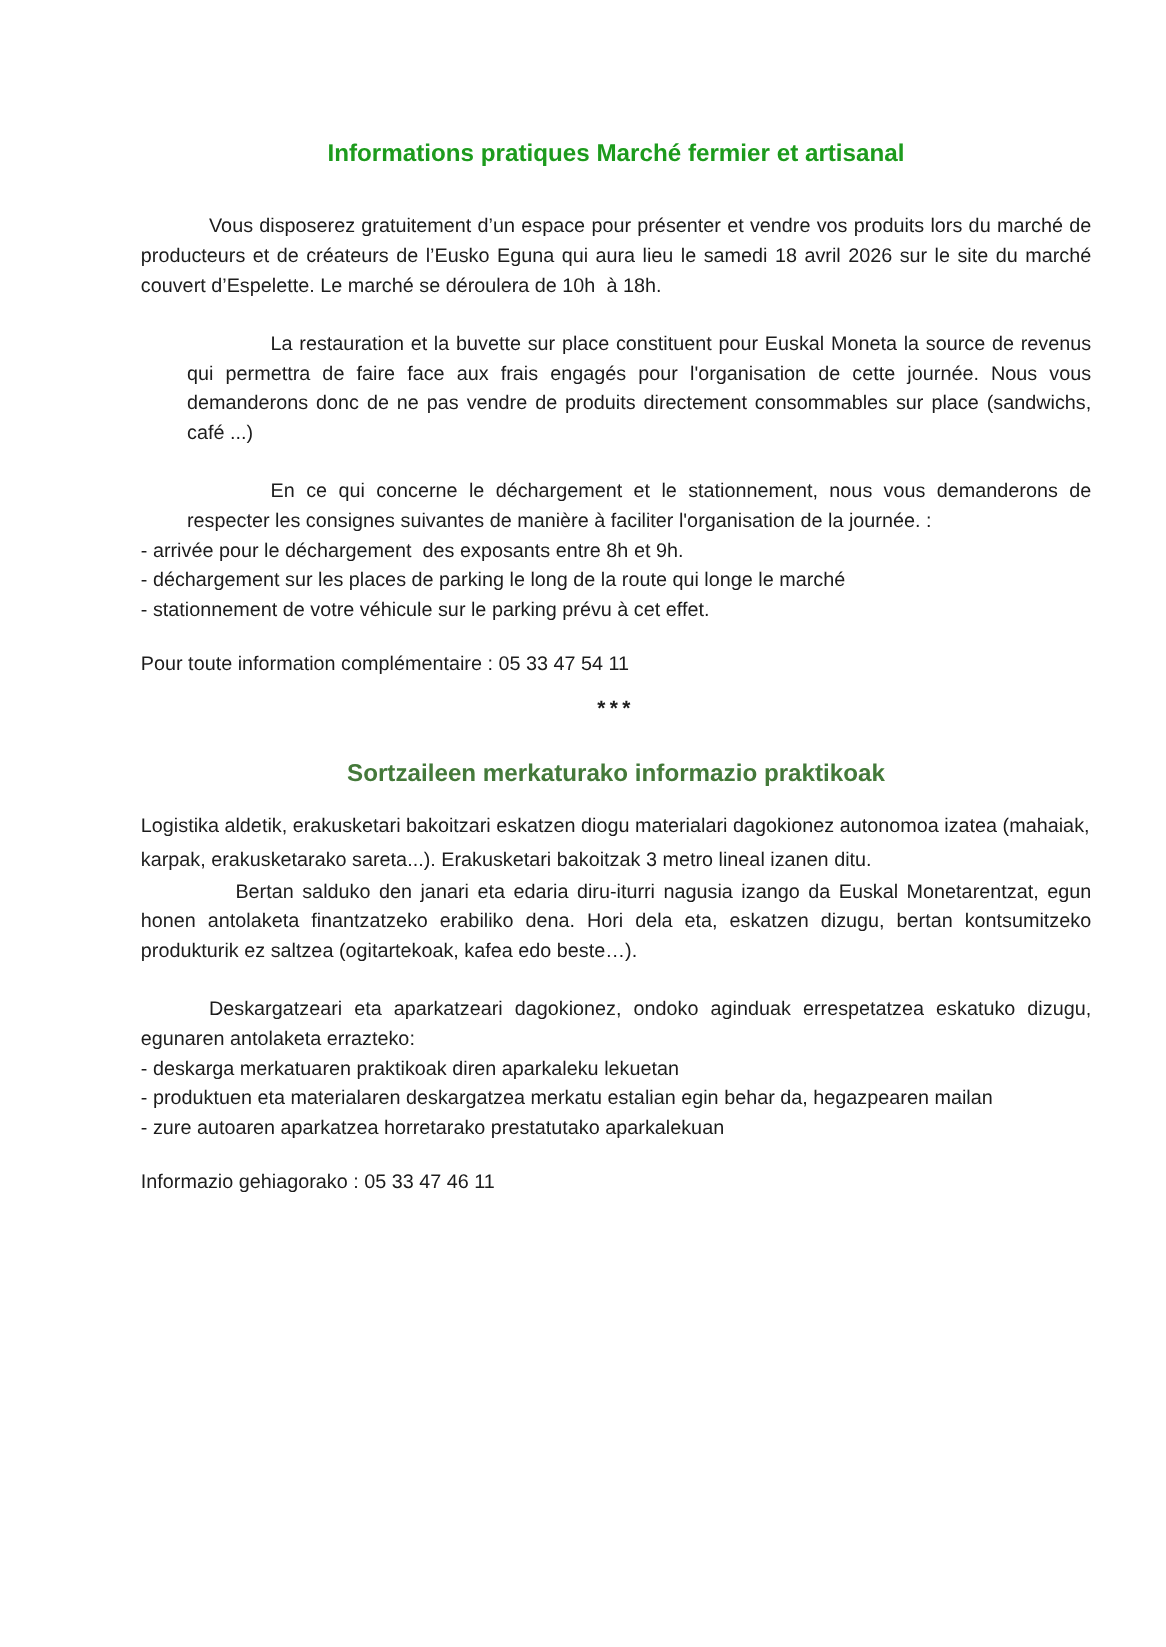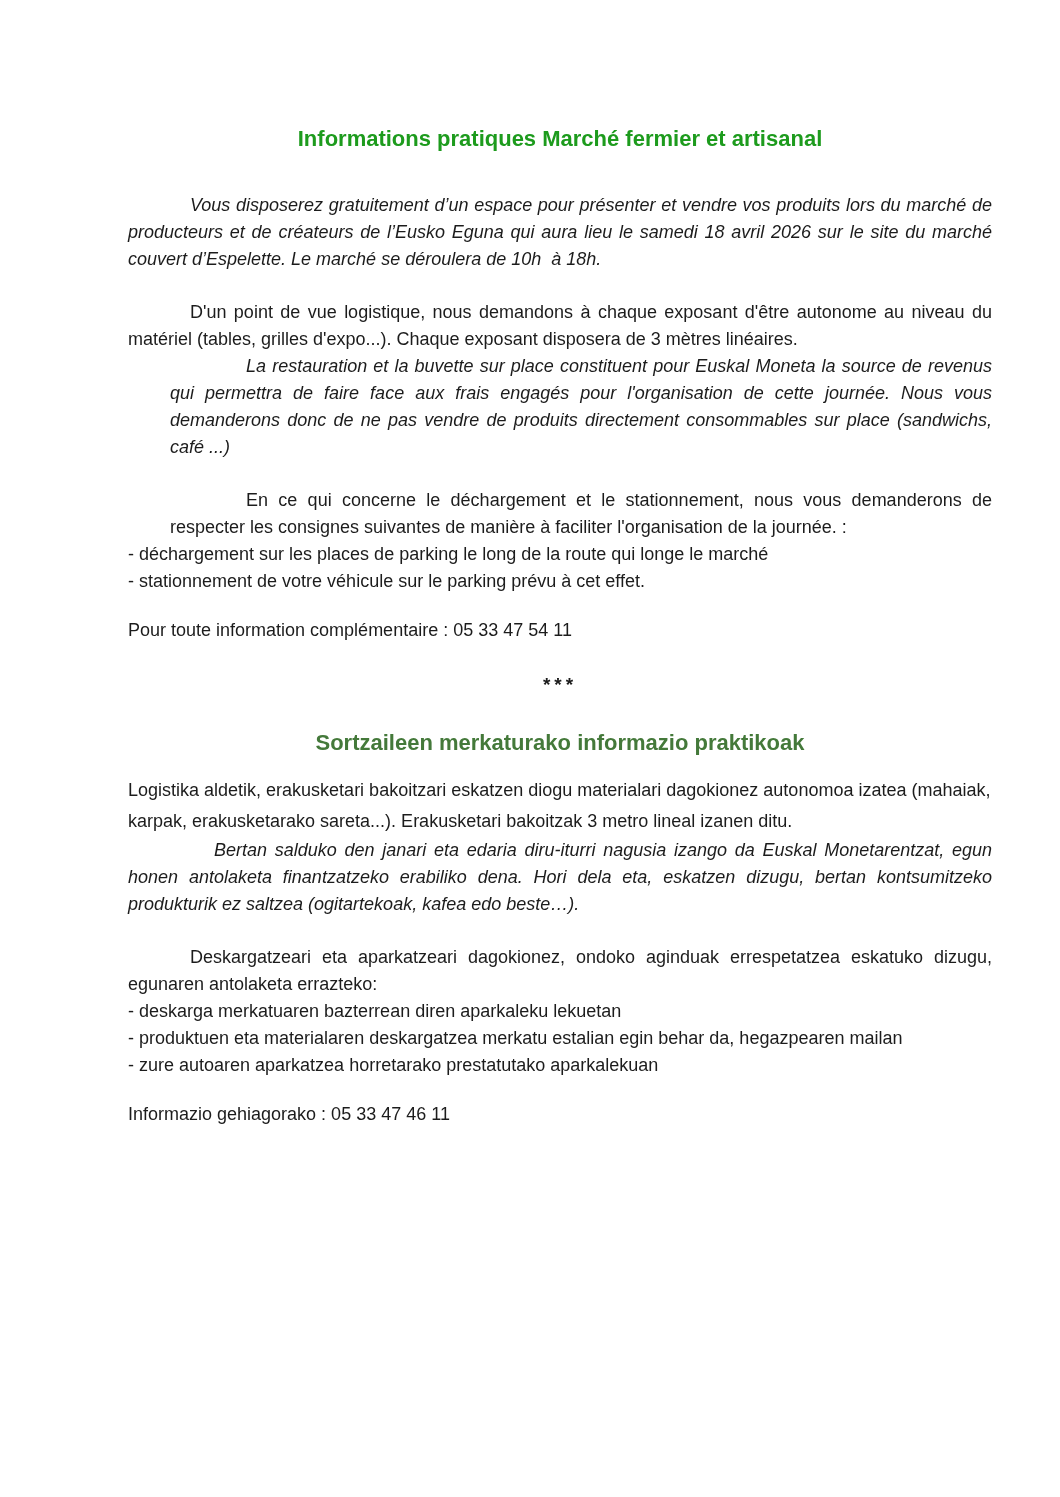--- a/index.html
+++ b/index.html
@@ -30,66 +30,66 @@
   .body-text {
     font-size: 18px;
     line-height: 27px;
     margin: 0;
   }
   .loose { line-height: 31px; }
   .justify { text-align: justify; }
   .indent-md { text-indent: 62px; }
   .indent-lg { text-indent: 76px; margin-left: 42px; }
   .indent-xl { text-indent: 86px; }
-  .mb-line { margin-bottom: 26px; font-style: italic; }
+  .mb-line { margin-bottom: 26px; }
   .mb-block { margin-bottom: 22px; }
-  .mb-contact { margin-bottom: 27px; }
+  .mb-contact { margin-bottom: 14px; }
   .mb-b1 { margin-bottom: 24px; }
   .separator {
     text-align: center;
     font-size: 19px;
     font-weight: 700;
     letter-spacing: 4px;
     line-height: 27px;
     margin: 0 0 30px 0;
     color: #1c1c1c;
   }
 </style>
 </head>
 <body style="background: rgb(255, 255, 255); color: rgb(28, 28, 28);">
 
 <main class="page">
 
   <h1 class="doc-title fr-title">Informations pratiques Marché fermier et artisanal</h1>
 
   <p class="body-text justify indent-md mb-line">Vous disposerez gratuitement d’un espace pour présenter et vendre vos produits lors du marché de producteurs et de créateurs de l’Eusko Eguna qui aura lieu le samedi 18 avril 2026 sur le site du marché couvert d’Espelette. Le marché se déroulera de 10h&nbsp; à 18h.</p>
 
-  <p class="body-text justify indent-md">D'un point de vue logistique, nous demandons à chaque exposant d'être autonome au niveau du matériel (tables, grilles d'expo...). Chaque exposant disposera de 3 mètres linéaires.</p>
 
   <p class="body-text justify indent-lg mb-line">La restauration et la buvette sur place constituent pour Euskal Moneta la source de revenus qui permettra de faire face aux frais engagés pour l'organisation de cette journée. Nous vous demanderons donc de ne pas vendre de produits directement consommables sur place (sandwichs, café ...)</p>
 
   <div class="mb-block">
     <p class="body-text justify indent-lg">En ce qui concerne le déchargement et le stationnement, nous vous demanderons de respecter les consignes suivantes de manière à faciliter l'organisation de la journée. :</p>
+    <p class="body-text justify">- arrivée pour le déchargement&nbsp; des exposants entre 8h et 9h.</p>
     <p class="body-text justify">- déchargement sur les places de parking le long de la route qui longe le marché</p>
     <p class="body-text justify">- stationnement de votre véhicule sur le parking prévu à cet effet.</p>
   </div>
 
   <p class="body-text mb-contact">Pour toute information complémentaire : 05 33 47 54 11</p>
 
   <p class="separator">***</p>
 
   <h1 class="doc-title eu-title">Sortzaileen merkaturako informazio praktikoak</h1>
 
 
   <p class="body-text loose">Logistika aldetik, erakusketari bakoitzari eskatzen diogu materialari dagokionez autonomoa izatea (mahaiak, karpak, erakusketarako sareta...). Erakusketari bakoitzak 3 metro lineal izanen ditu.</p>
 
   <p class="body-text justify indent-xl mb-line">Bertan salduko den janari eta edaria diru-iturri nagusia izango da Euskal Monetarentzat, egun honen antolaketa finantzatzeko erabiliko dena. Hori dela eta, eskatzen dizugu, bertan kontsumitzeko produkturik ez saltzea (ogitartekoak, kafea edo beste…).</p>
 
   <div class="mb-block">
     <p class="body-text justify indent-md">Deskargatzeari eta aparkatzeari dagokionez, ondoko aginduak errespetatzea eskatuko dizugu, egunaren antolaketa errazteko:</p>
-    <p class="body-text justify">- deskarga merkatuaren bazterrean diren aparkaleku lekuetan</p>
+    <p class="body-text justify">- deskarga merkatuaren praktikoak diren aparkaleku lekuetan</p>
     <p class="body-text justify">- produktuen eta materialaren deskargatzea merkatu estalian egin behar da, hegazpearen mailan</p>
     <p class="body-text justify">- zure autoaren aparkatzea horretarako prestatutako aparkalekuan</p>
   </div>
 
   <p class="body-text">Informazio gehiagorako : 05 33 47 46 11</p>
 
 </main>
 
 </body></html>

